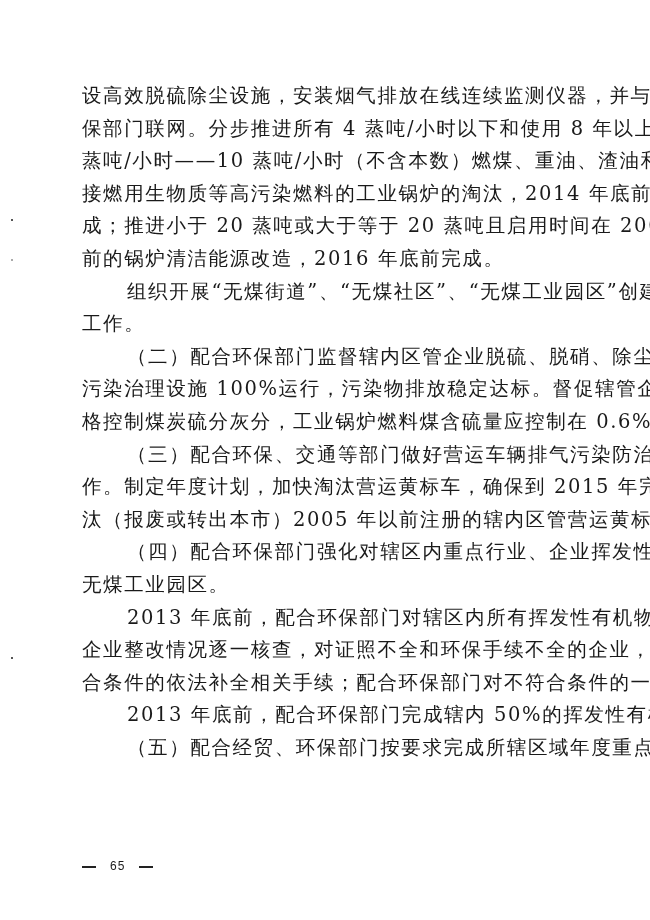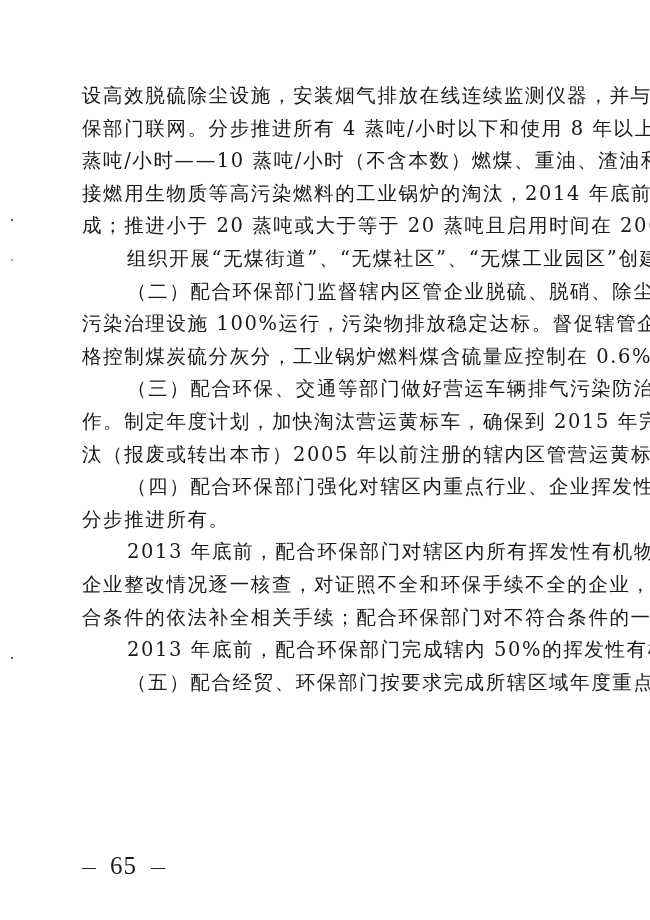--- a/index.html
+++ b/index.html
@@ -12,50 +12,52 @@
   .body-text {
     position: absolute; left: 82px; top: 80px; width: 476px;
   }
   .line {
     height: 32.6px; line-height: 32.6px; font-size: 19.5px;
     white-space: nowrap; overflow: visible; letter-spacing: 1.6px;
   }
   .indent { padding-left: 45px; }
   .just { text-align: justify; text-align-last: justify; }
   .page-number {
-    position: absolute; left: 82px; top: 851px; font-size: 25px; line-height: 30px;
-    font-family: Liberation Serif, serif; letter-spacing: 1px;
+    position: absolute; left: 82px; top: 851px; font-size: 12px; line-height: 30px;
+    font-family: Liberation Sans, sans-serif; letter-spacing: 1px;
   }
   .page-number .dash { display: inline-block; width: 14px; height: 1.5px; background: #222; vertical-align: middle; }
   .page-number .num { margin: 0 14px; }
   .margin-mark { position: absolute; left: 11px; width: 2px; height: 2px; background: #555; }
 </style>
 </head>
 <body>
 
 <div class="page">
   <div class="margin-mark" style="top:219px"></div>
   <div class="margin-mark" style="top:259px;opacity:.5"></div>
   <div class="margin-mark" style="top:657px"></div>
 
   <div class="body-text">
     <div class="line just">设高效脱硫除尘设施，安装烟气排放在线连续监测仪器，并与环</div>
     <div class="line just">保部门联网。分步推进所有 4 蒸吨/小时以下和使用 8 年以上 4</div>
     <div class="line just">蒸吨/小时——10 蒸吨/小时（不含本数）燃煤、重油、渣油和直</div>
     <div class="line just">接燃用生物质等高污染燃料的工业锅炉的淘汰，2014 年底前完</div>
     <div class="line just">成；推进小于 20 蒸吨或大于等于 20 蒸吨且启用时间在 2000 年以</div>
+    <div class="line">前的锅炉清洁能源改造，2016 年底前完成。</div>
     <div class="line just indent">组织开展“无煤街道”、“无煤社区”、“无煤工业园区”创建</div>
+    <div class="line">工作。</div>
     <div class="line just indent">（二）配合环保部门监督辖内区管企业脱硫、脱硝、除尘等</div>
     <div class="line just">污染治理设施 100%运行，污染物排放稳定达标。督促辖管企业严</div>
     <div class="line just">格控制煤炭硫分灰分，工业锅炉燃料煤含硫量应控制在 0.6%以</div>
     <div class="line just indent">（三）配合环保、交通等部门做好营运车辆排气污染防治工</div>
     <div class="line just">作。制定年度计划，加快淘汰营运黄标车，确保到 2015 年完成淘</div>
     <div class="line just">汰（报废或转出本市）2005 年以前注册的辖内区管营运黄标车。</div>
     <div class="line just indent">（四）配合环保部门强化对辖区内重点行业、企业挥发性有</div>
-    <div class="line">分步推进所有。</div>
+    <div class="line">无煤工业园区。</div>
     <div class="line just indent">2013 年底前，配合环保部门对辖区内所有挥发性有机物排放</div>
     <div class="line just">企业整改情况逐一核查，对证照不全和环保手续不全的企业，符</div>
     <div class="line just">合条件的依法补全相关手续；配合环保部门对不符合条件的一律</div>
     <div class="line just indent">2013 年底前，配合环保部门完成辖内 50%的挥发性有机物排</div>
     <div class="line just indent">（五）配合经贸、环保部门按要求完成所辖区域年度重点企</div>
   </div>
 
   <div class="page-number">
     <span class="dash"></span><span class="num">65</span><span class="dash"></span>
   </div>

